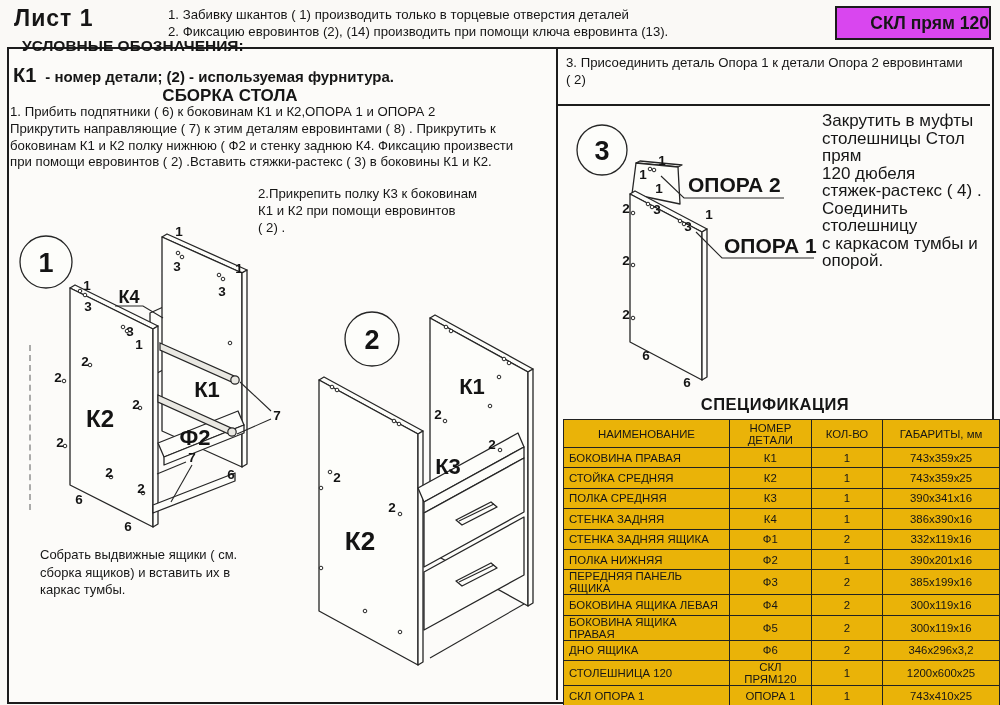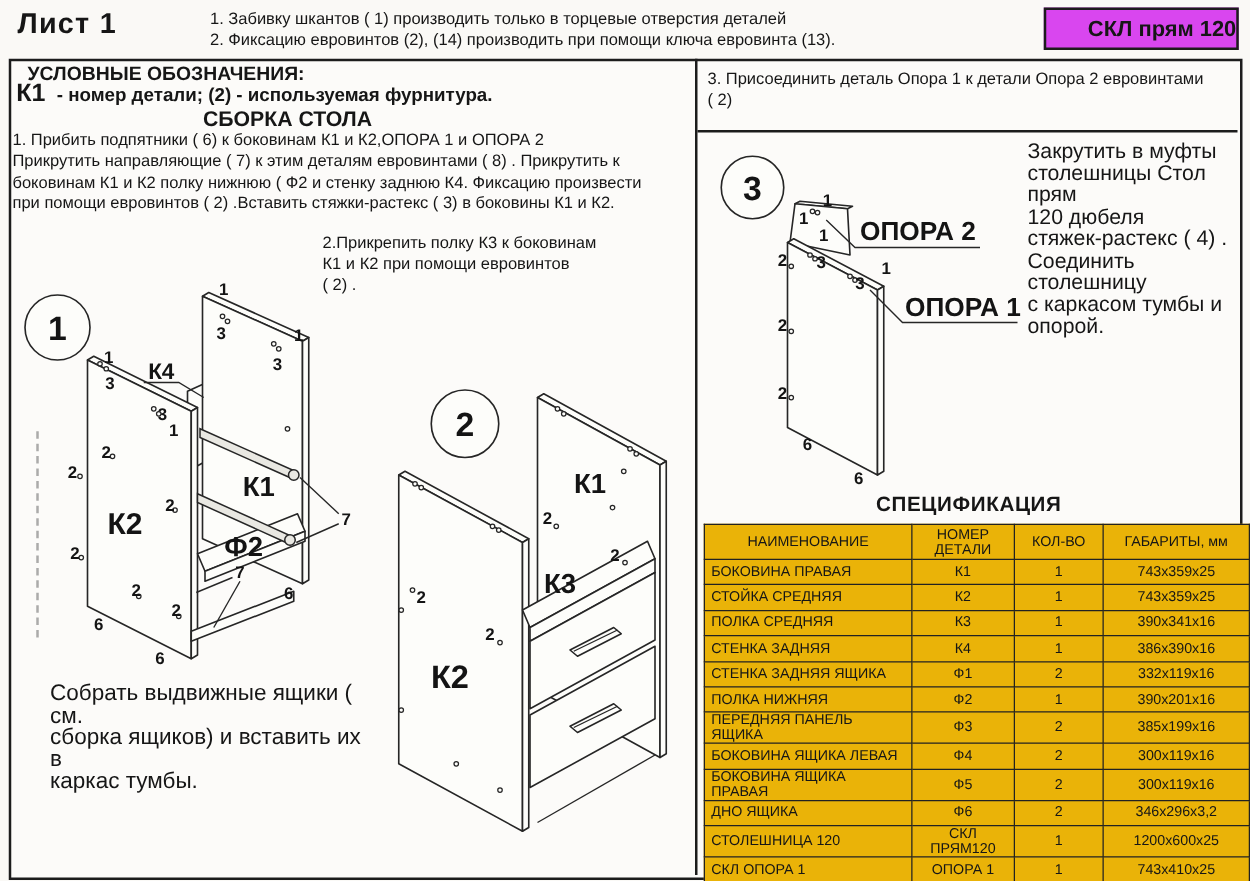--- a/index.html
+++ b/index.html
@@ -19,30 +19,30 @@
   .code-box{
     left:835px;top:6px;width:152px;height:30px;border:2.2px solid #1c1c1c;
     display:flex;align-items:center;justify-content:flex-end;
     font-size:17.5px;font-weight:bold;background:#d946ef;
   }
   
   .main-frame{left:7px;top:47px;width:983px;height:653px;border:2.2px solid #1c1c1c;background:#fcfbf9;}
   .col-divider{left:556px;top:47px;width:2px;height:653px;background:#1c1c1c;}
   .step3-underline{left:558px;top:104px;width:432px;height:2px;background:#1c1c1c;}
   
-  .legend-title{left:22px;top:51px;font-size:15.5px;font-weight:bold;}
+  .legend-title{left:22px;top:37px;font-size:15.5px;font-weight:bold;}
   .legend-line{left:13px;top:64px;display:flex;align-items:flex-start;}
   .legend-symbol{font-size:20px;font-weight:bold;}
   .legend-desc{font-size:15px;font-weight:bold;margin-left:9px;padding-top:4px;}
   .assembly-title{left:30px;top:86px;width:400px;text-align:center;font-size:17px;font-weight:bold;}
   .step1{left:10px;top:104px;width:616px;font-size:13.2px;line-height:16.8px;}
   .step2{left:258px;top:185px;width:300px;font-size:13.2px;line-height:17px;}
   .step3{left:566px;top:54px;width:422px;font-size:13.2px;line-height:17px;}
   .step4{left:822px;top:112px;width:172px;font-size:17px;line-height:17.5px;}
-  .drawers-note{left:40px;top:546px;width:255px;font-size:18px;line-height:17.5px;}
+  .drawers-note{left:40px;top:546px;width:255px;font-size:13px;line-height:17.5px;}
   .fold-mark{left:29px;top:345px;height:165px;width:0;border-left:2px dashed #6a6a6a;opacity:.55;}
   
   .spec-title{left:558px;top:395px;width:434px;text-align:center;font-size:16.5px;font-weight:bold;letter-spacing:.5px;}
   .spec-table-wrap{left:563px;top:419px;}
   table.spec{border-collapse:collapse;background:#eab308;}
   table.spec th, table.spec td{
     border:1.6px solid #222;font-size:11.4px;line-height:12px;
     padding:0 5px;color:#161616;
   }
   table.spec th{height:27px;text-align:center;vertical-align:middle;font-weight:normal;white-space:pre-line;}

